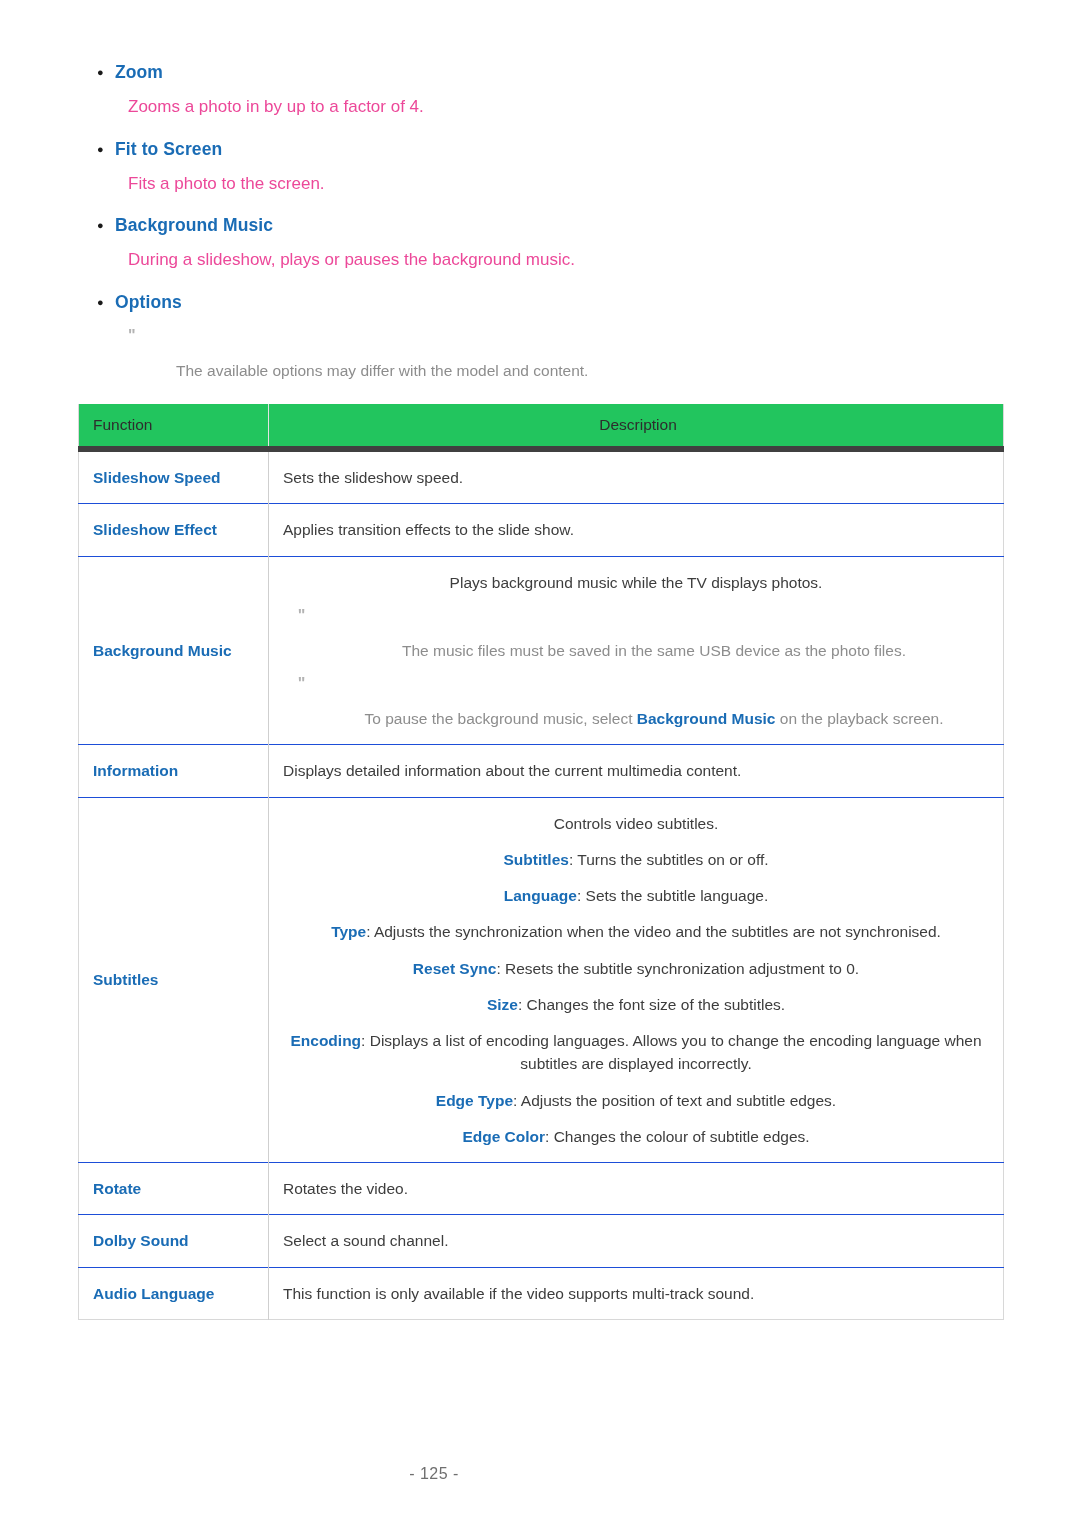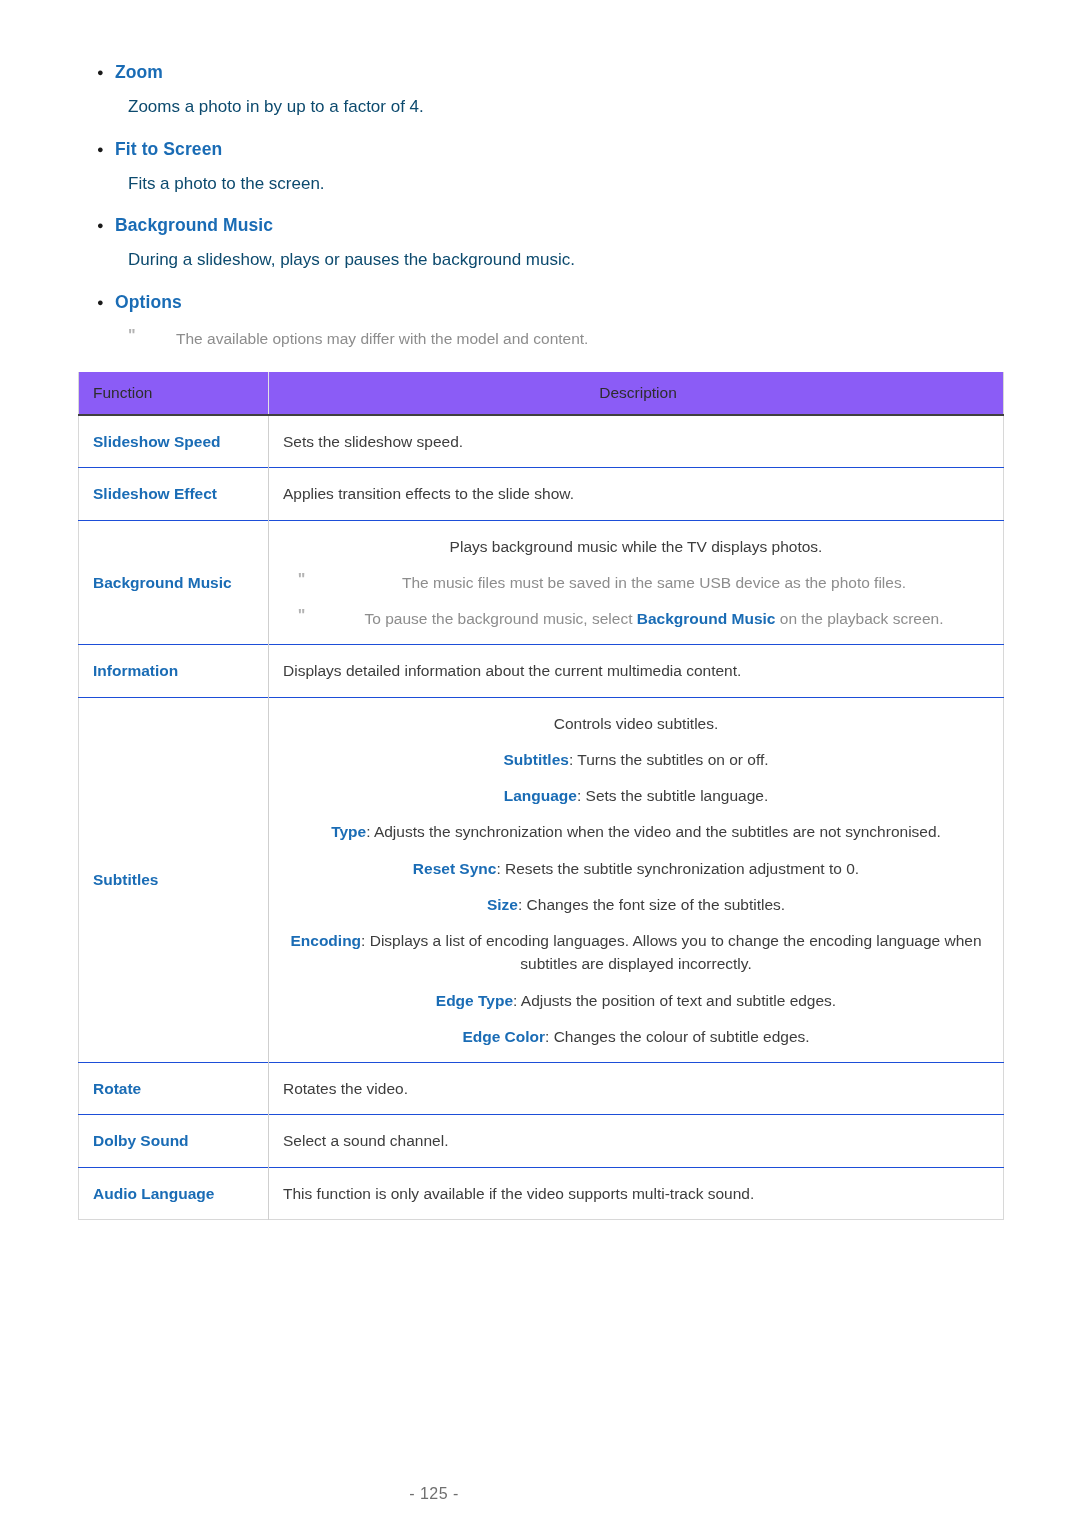--- a/index.html
+++ b/index.html
@@ -53,21 +53,21 @@
   }
   .bullet-title {
     font-size: 17.5px;
     font-weight: bold;
     color: #1a6cb5;
     letter-spacing: 0.1px;
     line-height: 1.2;
   }
   .bullet-desc {
     font-size: 17px;
-    color: #0c4a6e;
+    color: #ec4899;
     line-height: 1.45;
     margin: 0 0 0 50px;
     padding-top: 3px;
   }
 
   
   .note {
     display: flex;
     align-items: flex-start;
     margin: 4px 0 0 50px;
@@ -77,21 +77,21 @@
   }
   .note-mark {
     width: 48px;
     min-width: 48px;
     font-size: 16px;
     font-weight: bold;
     color: #b3b3b3;
     line-height: 1.1;
     letter-spacing: -1px;
   }
-  .note-text { flex: 1; }
+  .note-text { flex: 1; margin-top: 32px; }
   .note-text .hl {
     color: #1a6cb5;
     font-weight: bold;
   }
 
   .options-note {
     margin-top: 14px;
   }
 
   
@@ -104,28 +104,28 @@
     border-collapse: collapse;
     table-layout: fixed;
     border-left: 1px solid #d8d8d8;
     border-right: 1px solid #d8d8d8;
     border-bottom: 1px solid #d8d8d8;
   }
   table.opt-table col.c-fn { width: 190px; }
   table.opt-table col.c-de { width: 735px; }
 
   table.opt-table thead th {
-    background: #8b5cf6;
+    background: #22c55e;
     font-weight: normal;
     font-size: 15.5px;
     color: #2d2d2d;
     text-align: left;
     padding: 12px 14px 12px 14px;
     border-right: 1px solid #e3e3e3;
-    border-bottom: 2px solid #404040;
+    border-bottom: 6px solid #404040;
     margin-left: 32px;
   }
   table.opt-table thead th:last-child { border-right: none; text-align: center; }
   table.opt-table thead th.th-desc { padding-left: 18px; }
 
   table.opt-table tbody td {
     border-top: 1px solid #1d4ed8;
     vertical-align: middle;
     padding: 14px 14px;
     font-size: 15.5px;
@@ -160,21 +160,21 @@
     width: 36px;
     min-width: 36px;
   }
   td.tall { padding-top: 18px; padding-bottom: 18px; text-align: center; }
 
   
   .page-footer {
     position: absolute;
     left: 0;
     right: 0;
-    bottom: 24px;
+    bottom: 44px;
     text-align: center;
     font-size: 16px;
     color: #6f6f6f;
     letter-spacing: 0.5px;
   }
 </style>
 </head>
 <body>
 
 <div class="page">

